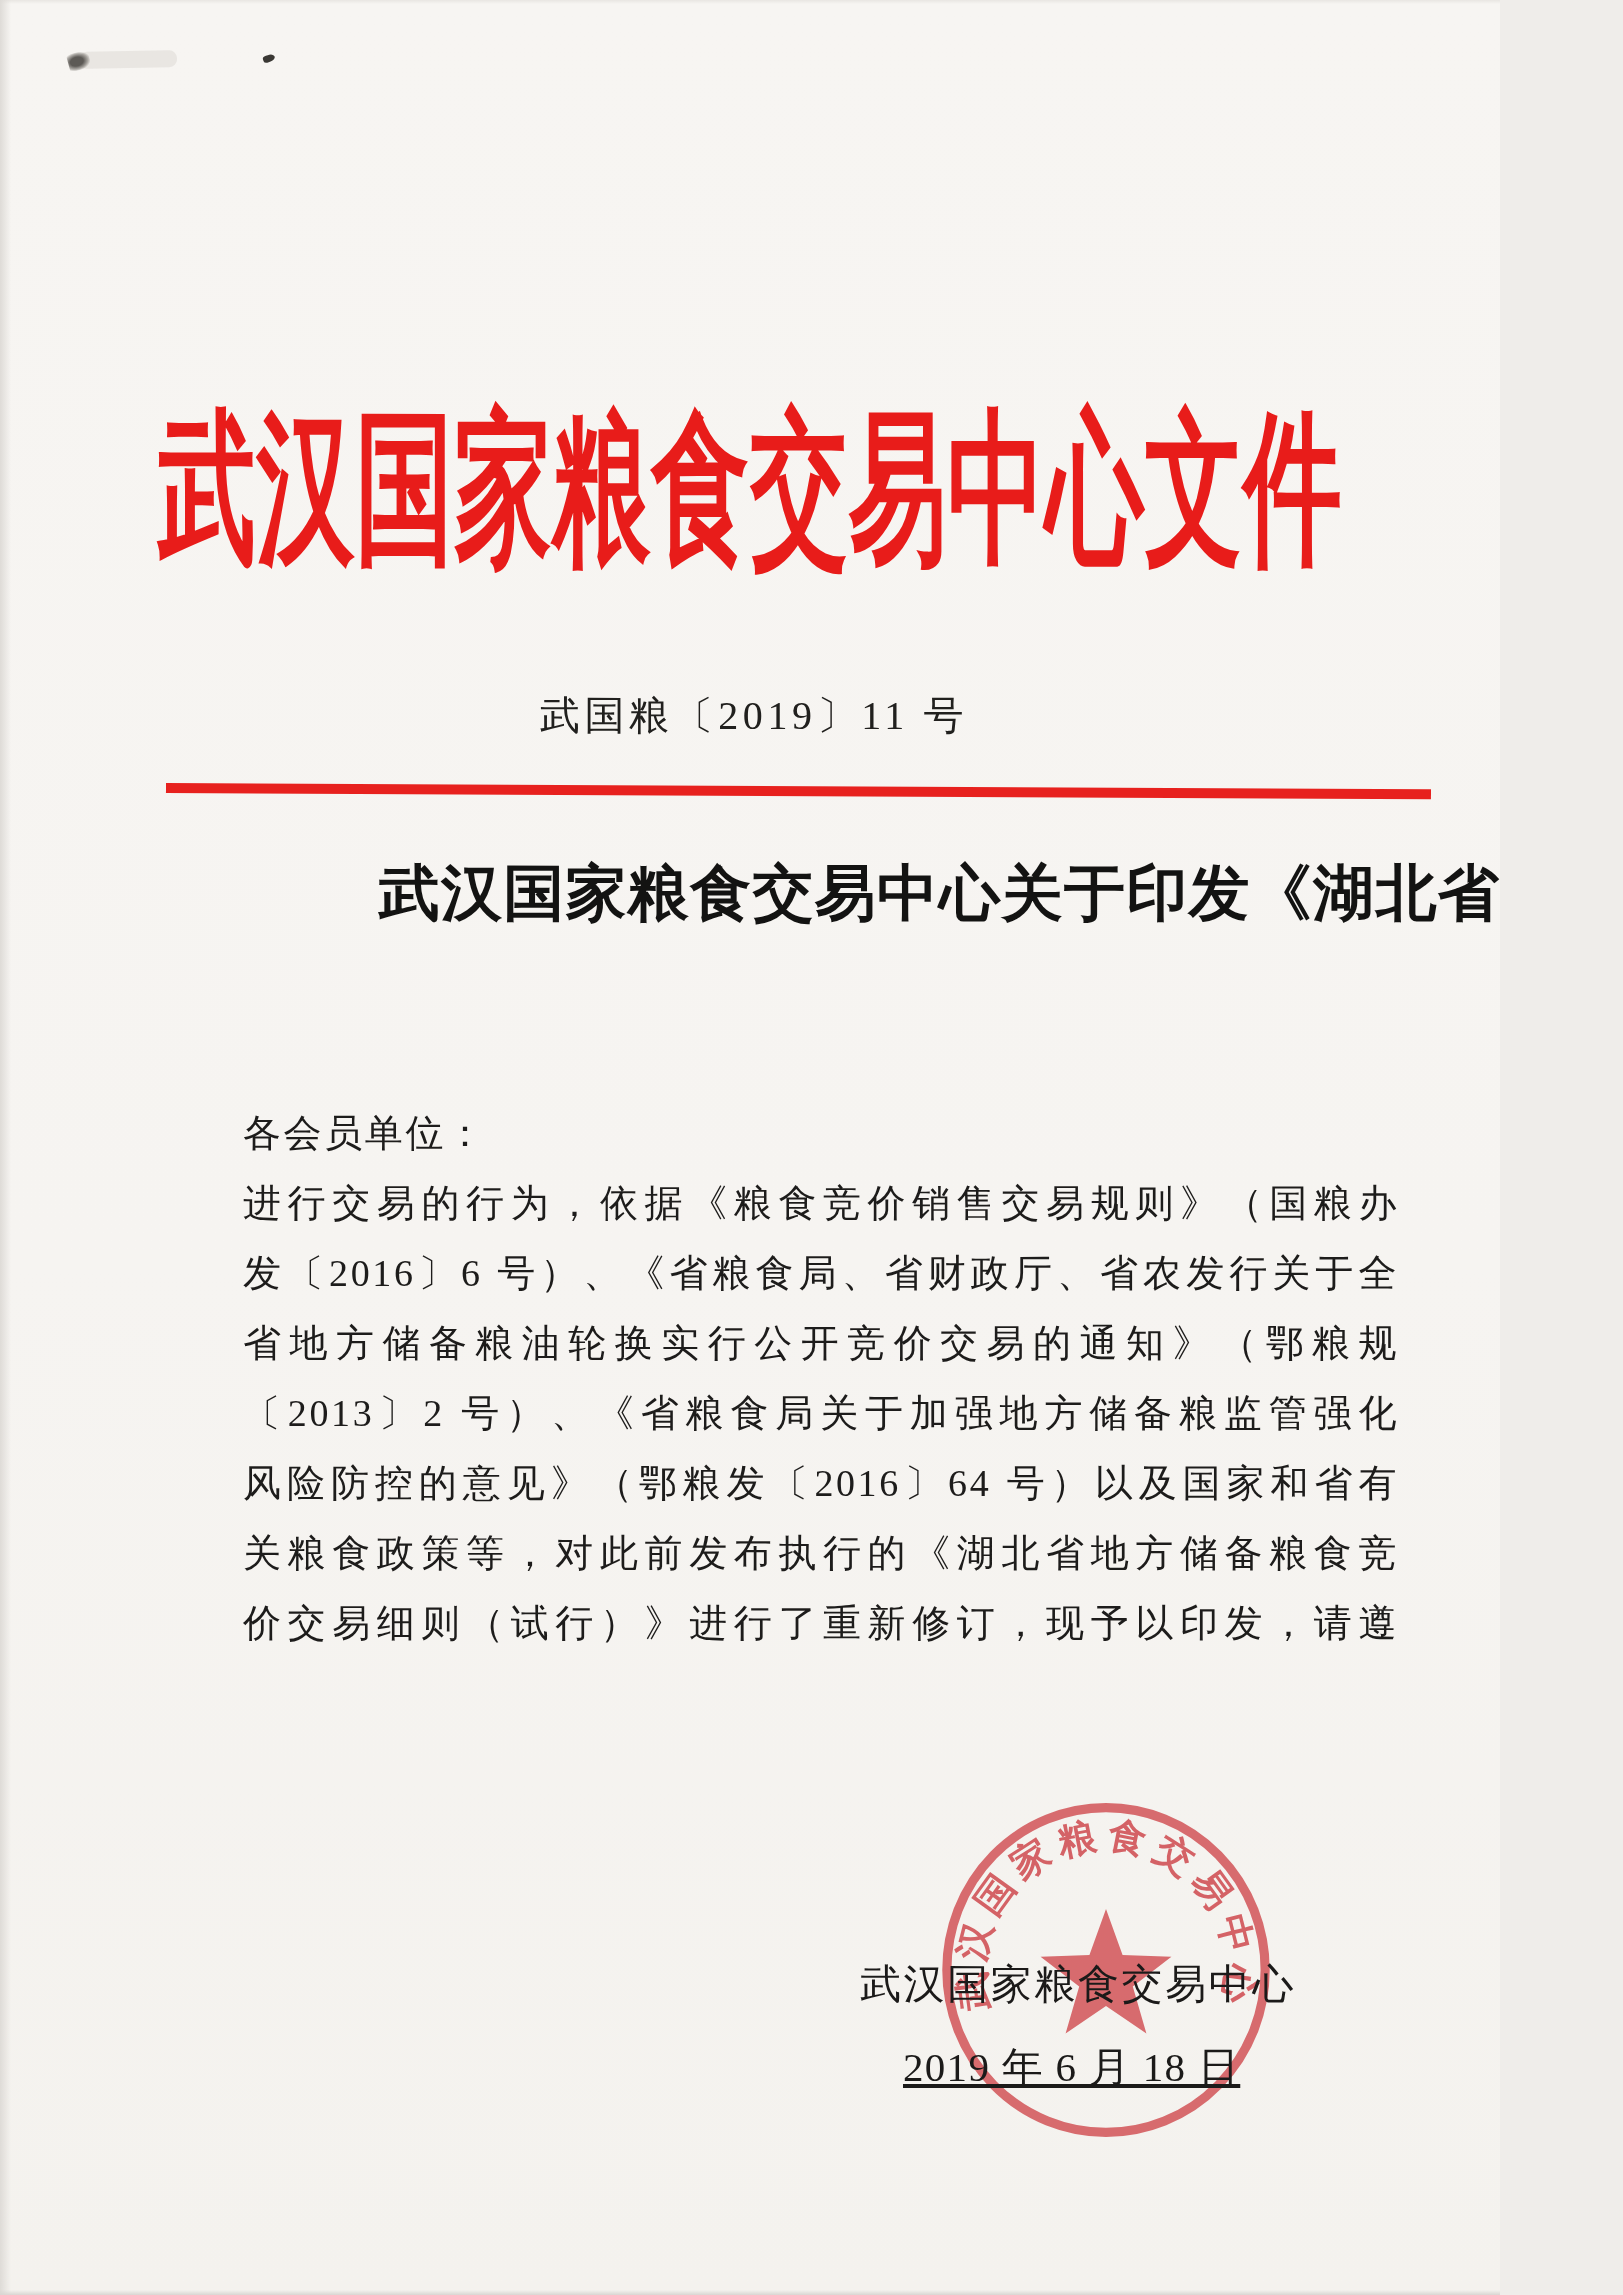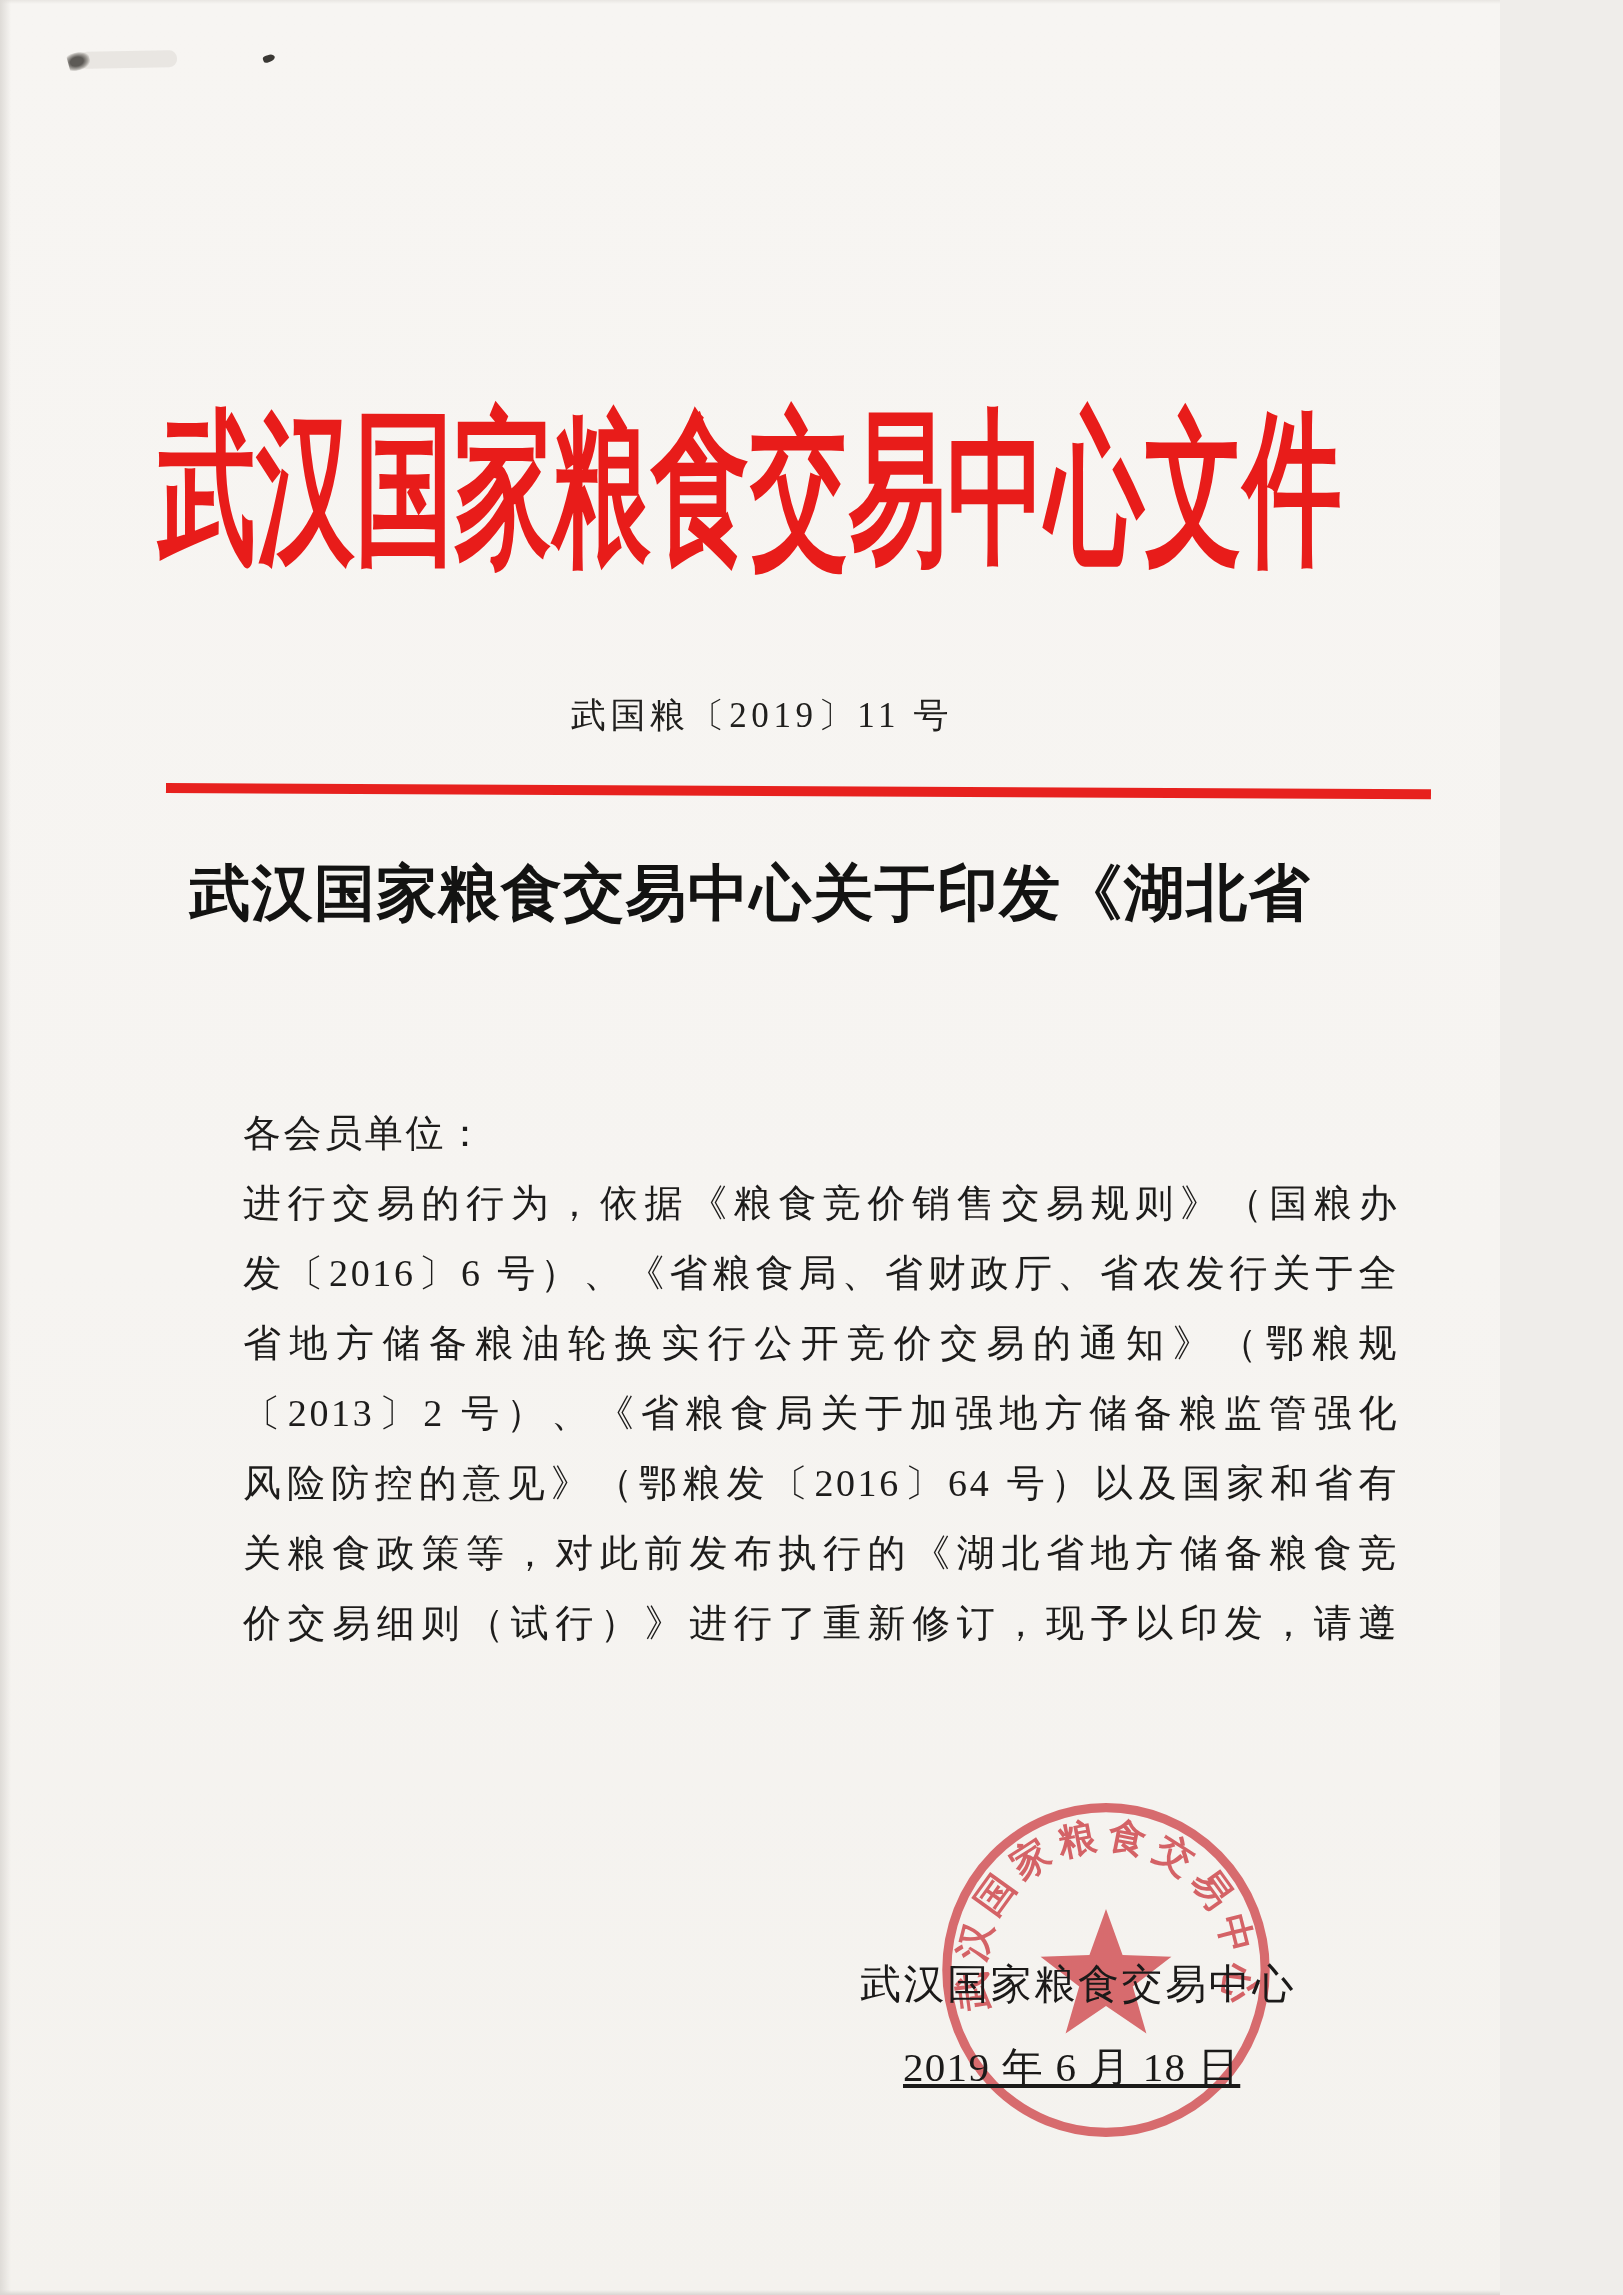--- a/index.html
+++ b/index.html
@@ -37,35 +37,35 @@
   .letterhead {
     position:absolute; left:0; top:407px; width:100%;
     text-align:center;
     font-size:98px; line-height:98px; font-weight:bold;
     letter-spacing:0.7px;
     color:#e81c1a;
     transform: scaleY(1.70); transform-origin: top center;
     white-space: nowrap;
   }
   .doc-number {
-    position:absolute; left:12px; top:693px; width:100%;
+    position:absolute; left:4px; top:693px; width:100%;
     text-align:center;
-    font-size:35px; line-height:46px;
+    font-size:40px; line-height:46px;
     letter-spacing:4.6px;
     color:#21201e;
     white-space: nowrap;
   }
   .red-divider {
     position:absolute; left:166px; top:783px; width:1265px; height:9.8px;
     background:#e7211e;
     transform: rotate(0.28deg); transform-origin: left center;
   }
   .doc-title {
     position:absolute; left:0; top:842px; width:100%;
-    text-align:center;
+    text-align:right;
     font-size:61px; line-height:104px; font-weight:bold;
     letter-spacing:1.3px;
     color:#131312;
     white-space: nowrap;
   }
   .body-block {
     position:absolute; left:243px; top:1098px; width:1156px;
     font-size:38px; color:#1d1c1b;
     letter-spacing:2.6px;
   }

